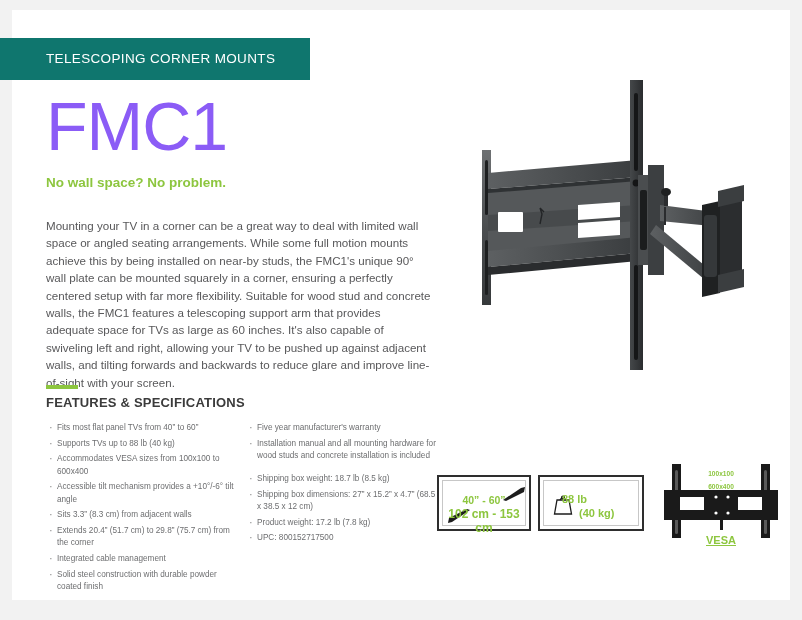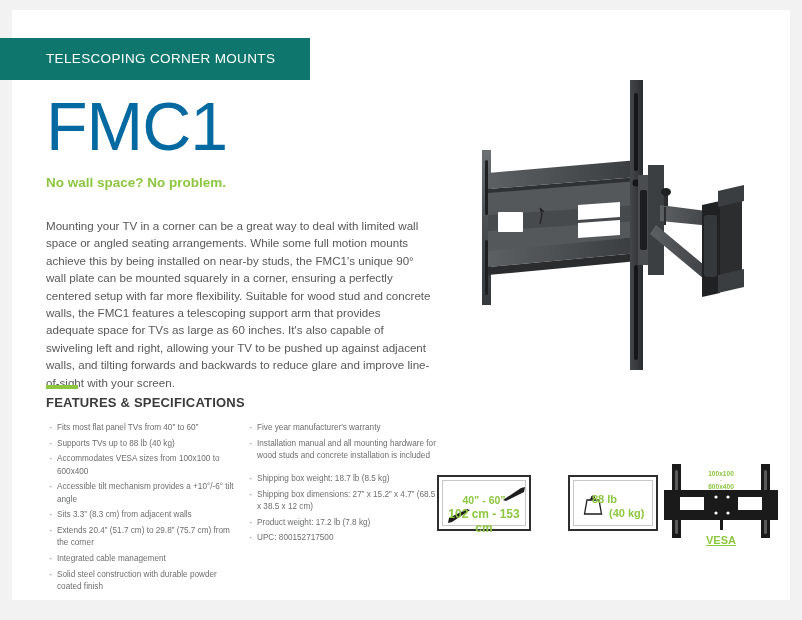--- a/index.html
+++ b/index.html
@@ -41,21 +41,21 @@
     white-space: nowrap;
   }
 
   
   .model-title {
     position: absolute;
     left: 34px;
     top: 82px;
     font-size: 68px;
     font-weight: 300;
-    color: #0369a1;
+    color: #8b5cf6;
     letter-spacing: -1px;
     line-height: 1;
   }
   .tagline {
     position: absolute;
     left: 34px;
     top: 165px;
     font-size: 13.5px;
     font-weight: bold;
     color: #8dc63f;
@@ -125,21 +125,21 @@
     background: #ffffff;
     box-sizing: border-box;
   }
   .badge::after {
     content: "";
     position: absolute;
     left: 3px; top: 3px; right: 3px; bottom: 3px;
     border: 1px solid #c7c7c7;
   }
   .badge.size   { left: 425px; width: 94px; }
-  .badge.weight { left: 556px; width: 90px; }
+  .badge.weight { left: 526px; width: 106px; }
 
   .badge-text {
     position: absolute;
     width: 100%;
     text-align: center;
     color: #8dc63f;
     font-weight: bold;
     z-index: 3;
   }
   .size .line1   { top: 17px; font-size: 10.5px; }

